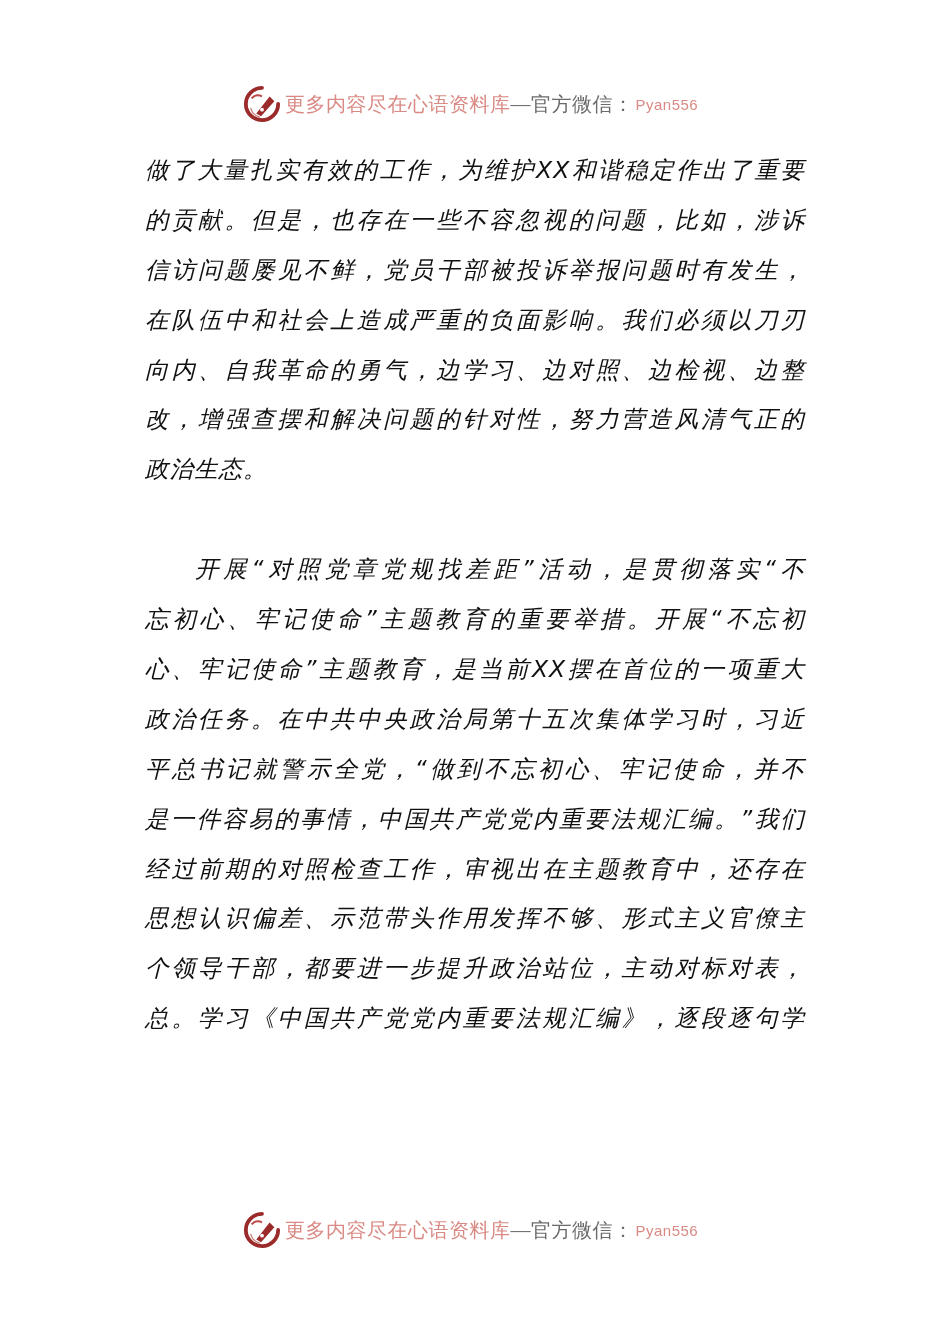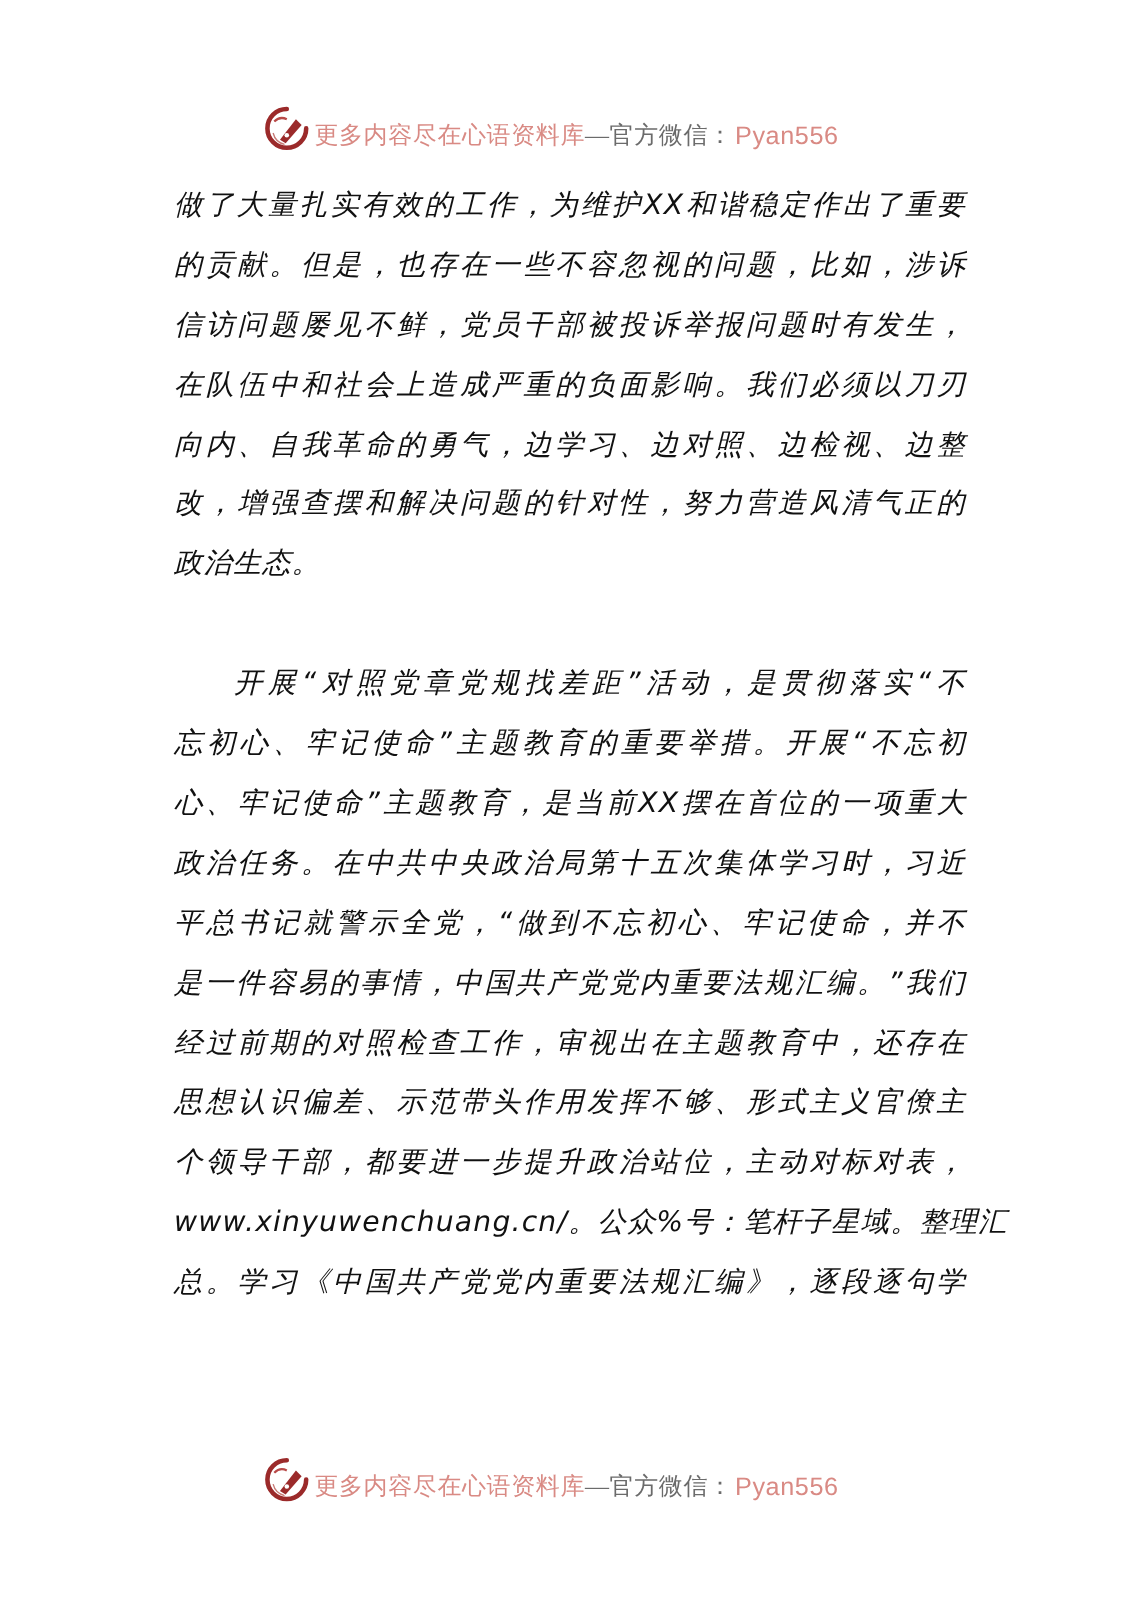--- a/index.html
+++ b/index.html
@@ -10,24 +10,24 @@
     body {
       width: 950px;
       height: 1344px;
       position: relative;
       overflow: hidden;
       font-family: "DejaVu Sans", "Liberation Sans", sans-serif;
       color: #111111;
     }
     .watermark {
       position: absolute;
-      left: 220px;
+      left: 243px;
       height: 44px;
       display: flex;
-      align-items: flex-end;
+      align-items: center;
       font-size: 20px;
       letter-spacing: 0.5px;
       white-space: nowrap;
     }
     .watermark.top { top: 82px; }
     .watermark.bottom { top: 1208px; }
     .wm-logo {
       width: 38px;
       height: 38px;
       margin-right: 4px;
@@ -37,21 +37,21 @@
       color: #d98a84;
       font-family: "DejaVu Serif", "Liberation Serif", serif;
     }
     .wm-gray {
       color: #6b6b6b;
       font-family: Liberation Serif, serif;
     }
     .wm-id {
       color: #d98a84;
       font-family: "Liberation Sans", sans-serif;
-      font-size: 21px;
+      font-size: 15px;
       margin-left: 2px;
     }
     .page-body {
       position: absolute;
       left: 145px;
       top: 146px;
       width: 660px;
       font-style: italic;
     }
     .line {
@@ -105,21 +105,20 @@
   <div>
     <div class="line indent">开展“对照党章党规找差距”活动，是贯彻落实“不</div>
     <div class="line">忘初心、牢记使命”主题教育的重要举措。开展“不忘初</div>
     <div class="line">心、牢记使命”主题教育，是当前XX摆在首位的一项重大</div>
     <div class="line">政治任务。在中共中央政治局第十五次集体学习时，习近</div>
     <div class="line">平总书记就警示全党，“做到不忘初心、牢记使命，并不</div>
     <div class="line">是一件容易的事情，中国共产党党内重要法规汇编。”我们</div>
     <div class="line">经过前期的对照检查工作，审视出在主题教育中，还存在</div>
     <div class="line">思想认识偏差、示范带头作用发挥不够、形式主义官僚主</div>
     <div class="line">个领导干部，都要进一步提升政治站位，主动对标对表，</div>
-    <div class="line">www.xinyuwenchuang.cn/。公众%号：笔杆子星域。整理汇</div>
     <div class="line">总。学习《中国共产党党内重要法规汇编》，逐段逐句学</div>
   </div>
 </div>
 
 <div class="watermark bottom">
   <svg class="wm-logo" viewBox="0 0 40 40">
     <path d="M20 3 A17 17 0 1 0 37 20" fill="none" stroke="#9b2a2a" stroke-width="4" stroke-linecap="round"></path>
     <path d="M9 14 Q14 9 20 12" fill="none" stroke="#b94a48" stroke-width="2"></path>
     <path d="M14 30 L28 12 L33 17 L19 33 Z" fill="#9b2a2a"></path>
     <circle cx="20" cy="26" r="2" fill="#ffffff"></circle>

